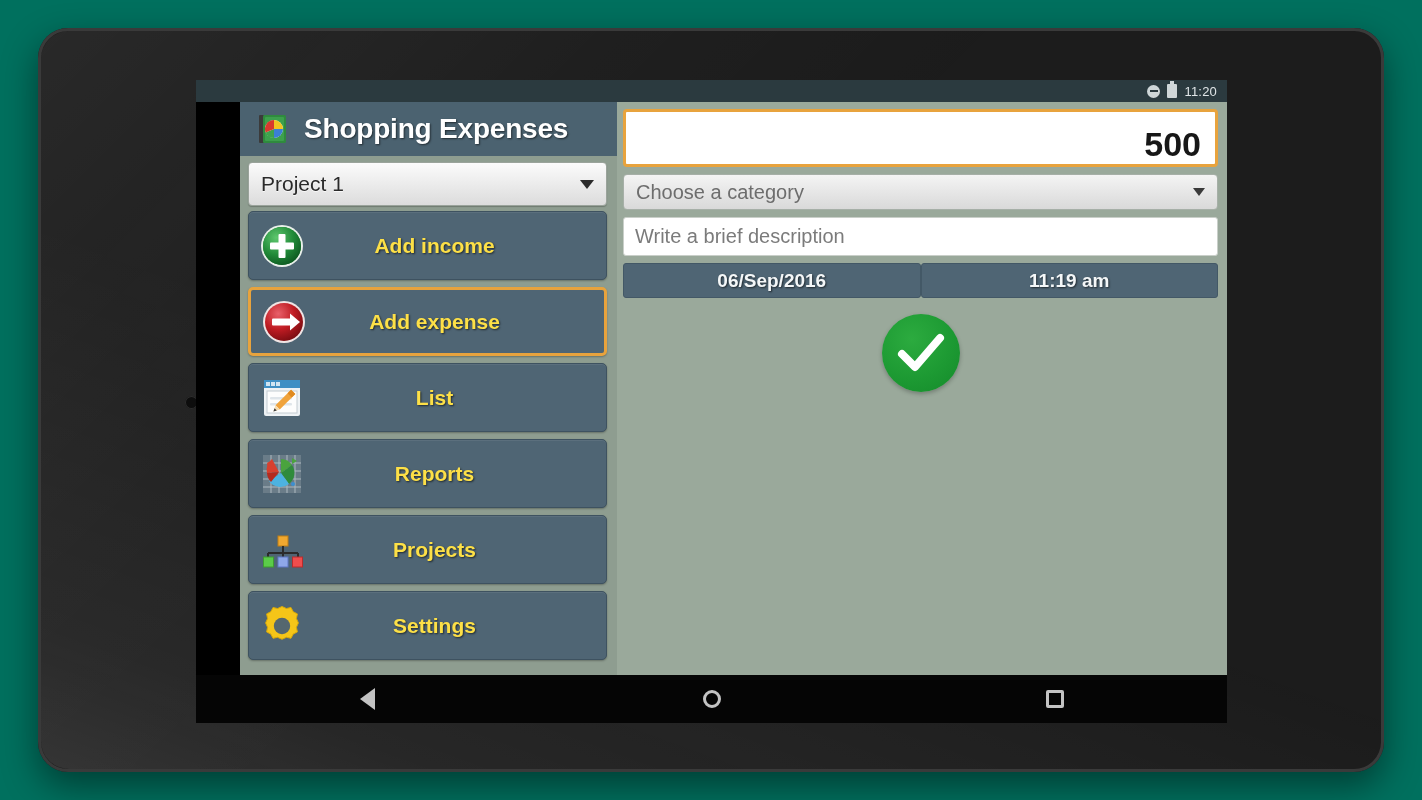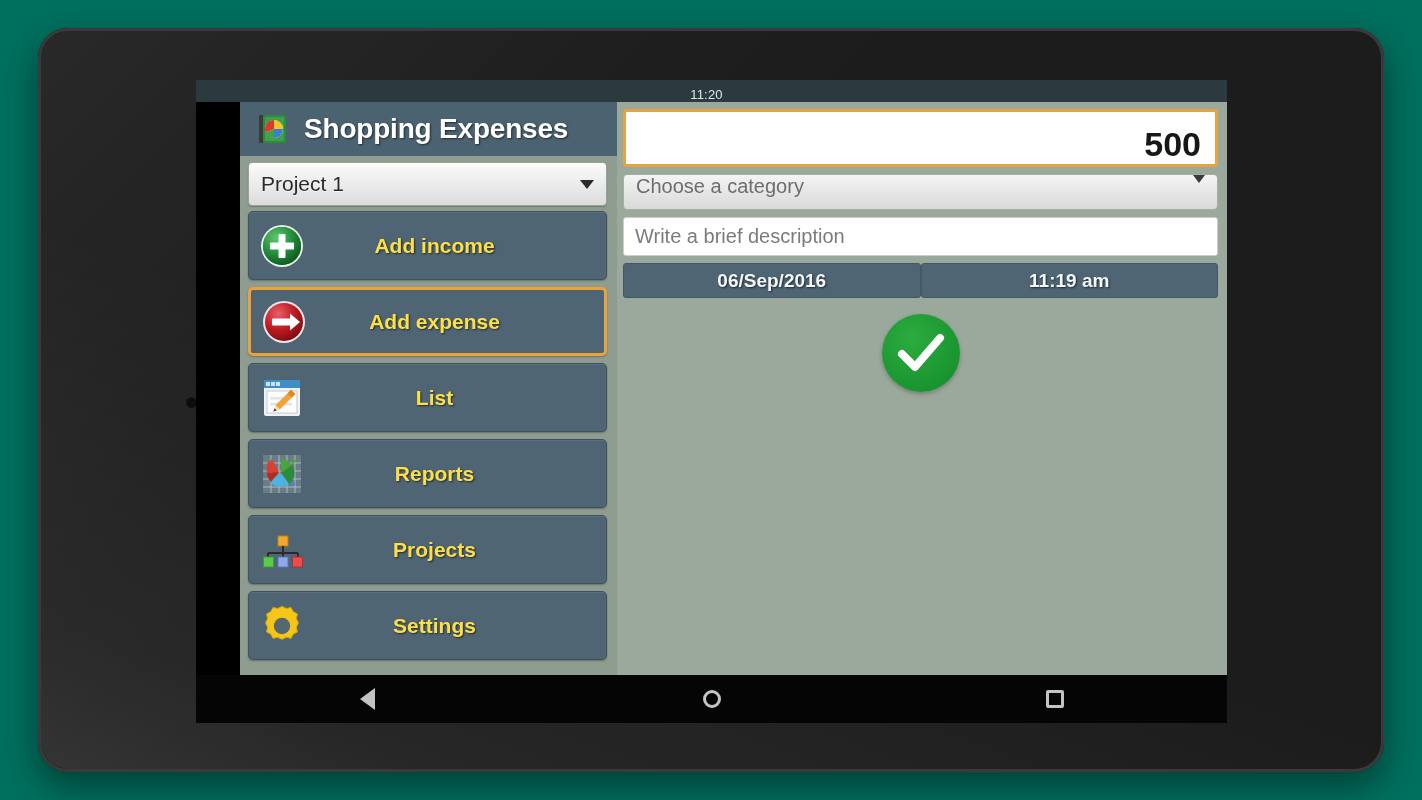--- a/index.html
+++ b/index.html
@@ -63,21 +63,20 @@
 
   
   .statusbar {
     height: 22px;
     background: #2b3a3f;
     display: flex;
     align-items: center;
     justify-content: flex-end;
     padding-right: 10px;
     gap: 7px;
-    flex-direction: column;
   }
   .sb-dnd {
     width: 13px; height: 13px;
     border-radius: 50%;
     background: #cfd6d8;
     position: relative;
   }
   .sb-dnd::after {
     content: "";
     position: absolute;
@@ -236,20 +235,21 @@
     color: #171717;
   }
 
   .cat-select {
     height: 36px;
     flex: 0 0 36px;
     border-radius: 4px;
     background: linear-gradient(#f4f4f4, #d9d9d9);
     border: 1px solid #a6afa7;
     display: flex;
+    align-items: center;
     padding: 0 12px;
     position: relative;
     box-sizing: border-box;
   }
   .cat-select .ph {
     color: #6d6d6d;
     font-size: 20px;
   }
   .cat-select .caret {
     border-left: 6px solid transparent;

